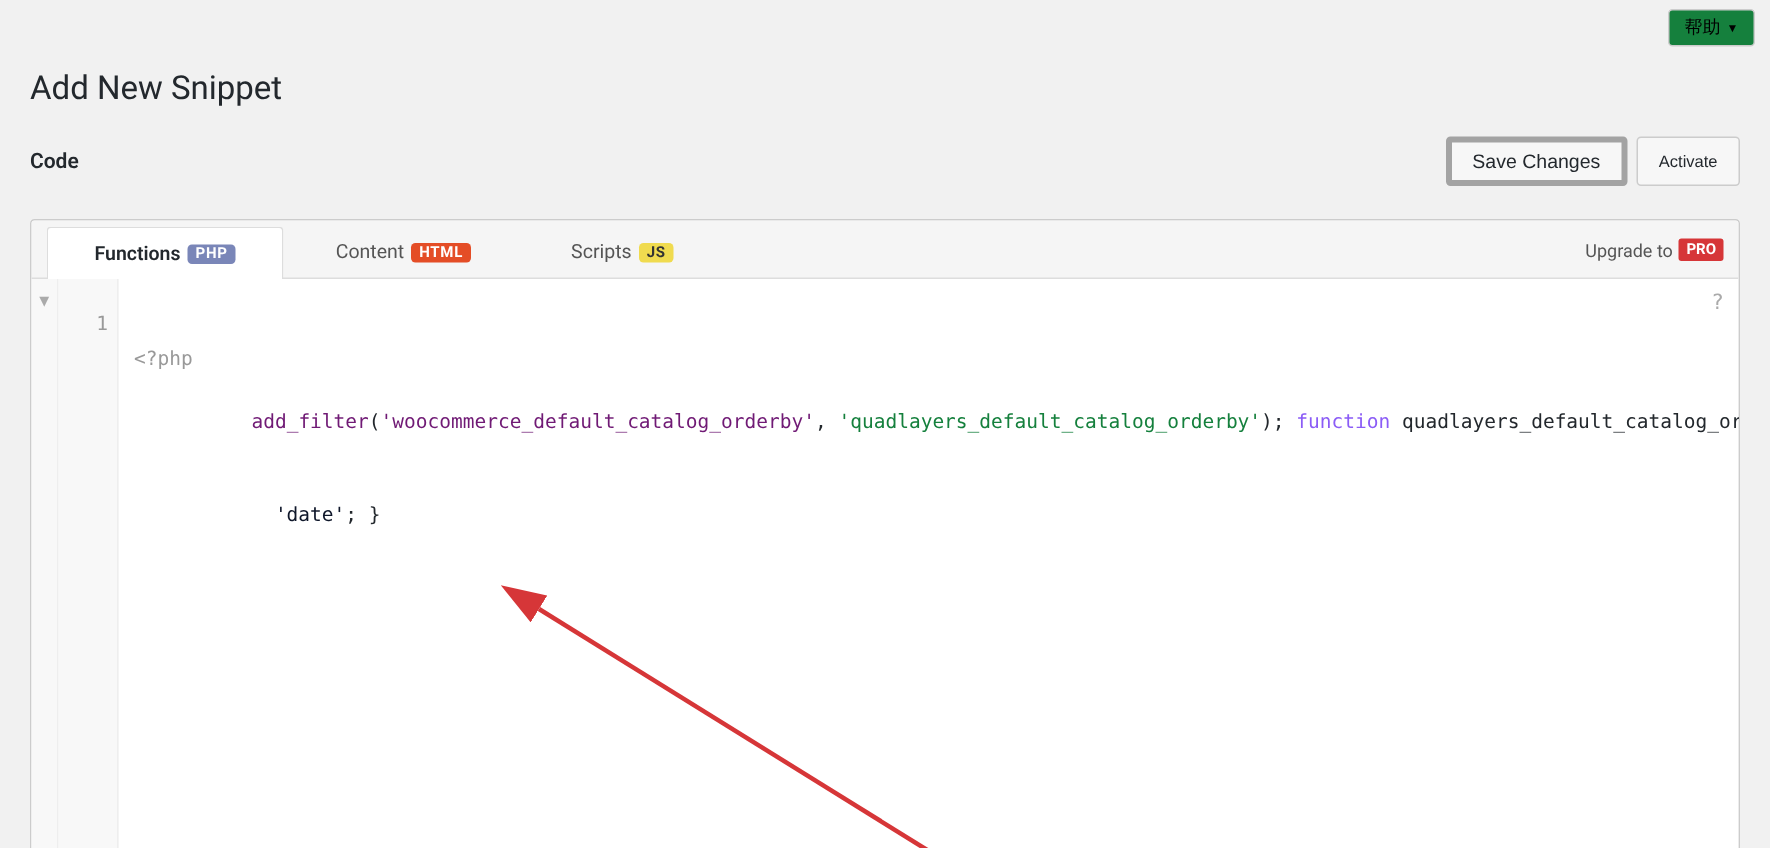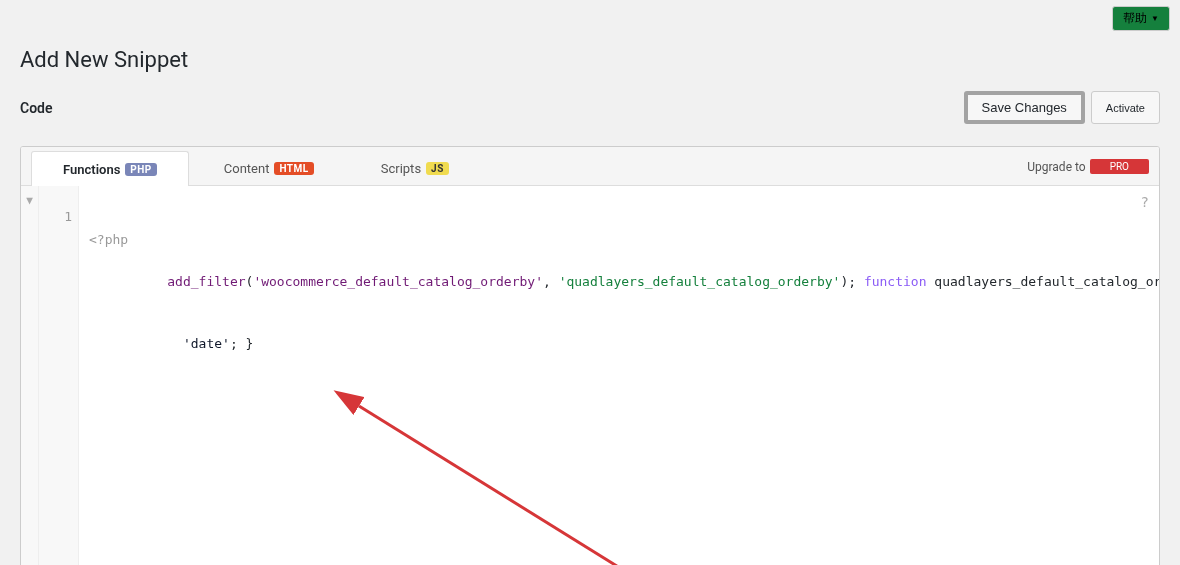--- a/index.html
+++ b/index.html
@@ -141,22 +141,22 @@
       font-size: 12px;
       color: #555;
       display: flex;
       align-items: flex-end;
       gap: 4px;
     }
     .pro-badge {
       background: #d63638;
       color: #fff;
       font-size: 10px;
-      font-weight: 400;
-      padding: 2px 20px;
+      font-weight: 700;
+      padding: 2px 5px;
       border-radius: 2px;
     }
     .code-editor-area {
       display: flex;
       position: relative;
       min-height: 280px;
       background: #fff;
       font-family: monospace;
       font-size: 13px;
     }

